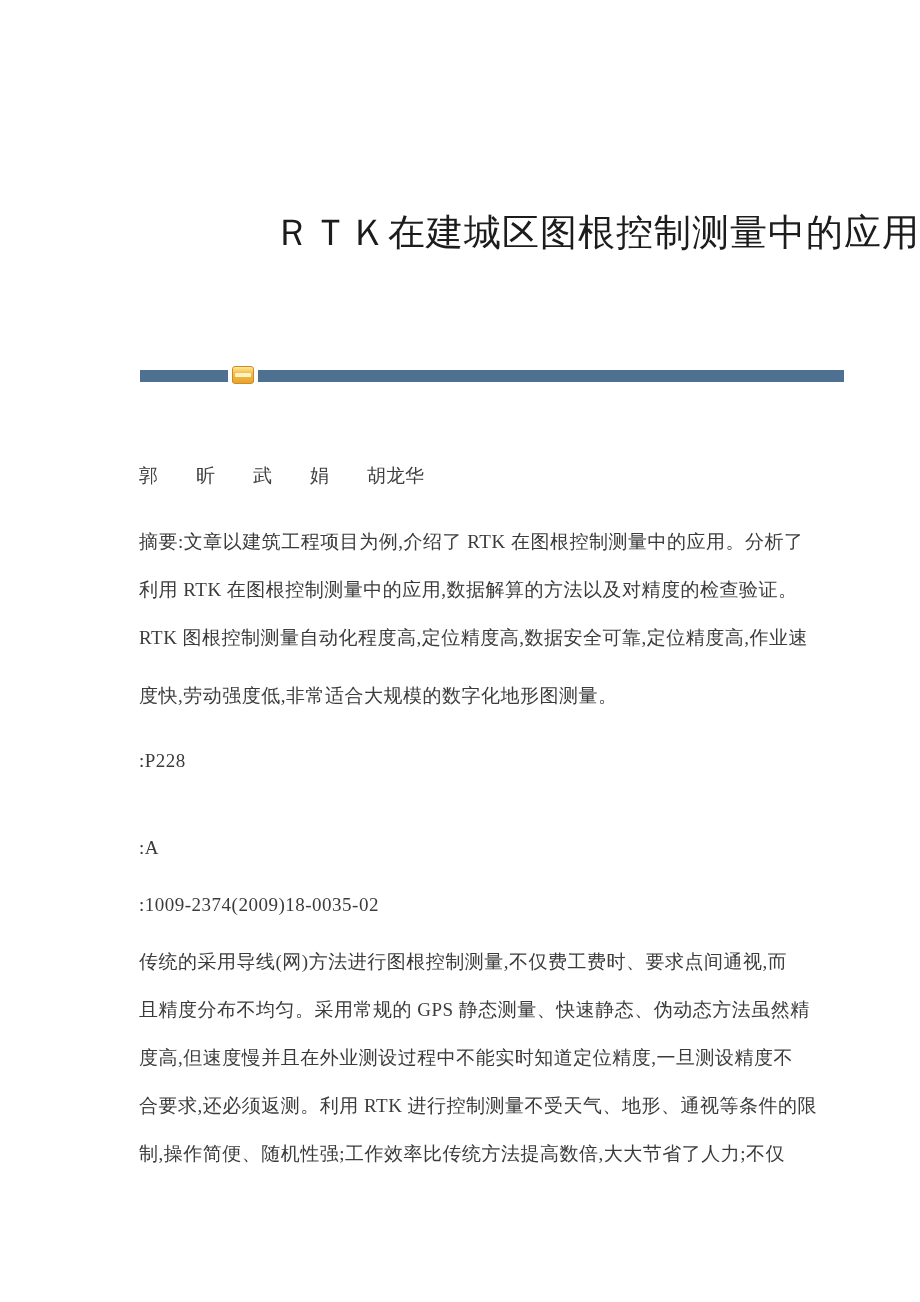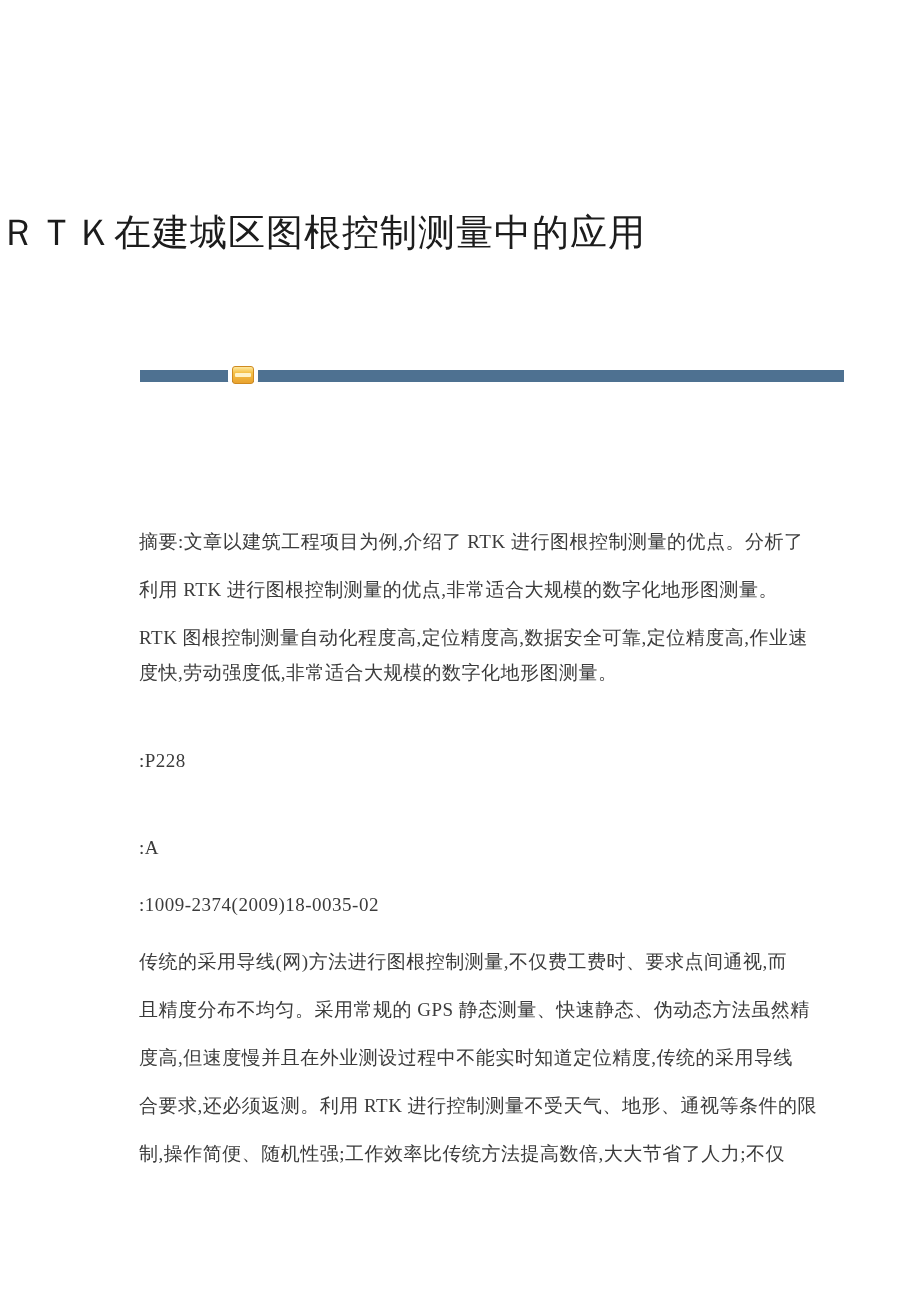--- a/index.html
+++ b/index.html
@@ -14,21 +14,21 @@
     background: #ffffff;
     overflow: hidden;
     font-family: "Liberation Serif", "DejaVu Serif", serif;
   }
   .doc-title {
     position: absolute;
     top: 208px;
     left: 0;
     width: 920px;
     margin: 0;
-    text-align: left;
+    text-align: right;
     font-size: 37px;
     font-weight: normal;
     letter-spacing: 1px;
     color: #1c1c1c;
     font-family: "Liberation Serif", "DejaVu Serif", serif;
   }
   .divider-bar {
     position: absolute;
     top: 370px;
     left: 140px;
@@ -79,27 +79,28 @@
 <div class="page">
 
   <h1 class="doc-title">ＲＴＫ在建城区图根控制测量中的应用</h1>
 
   <div class="divider-bar" style="background: rgb(78, 113, 145);">
     <div class="divider-icon">
       <div class="icon-slit"></div>
     </div>
   </div>
 
+  <div class="authors">郭　　昕　　武　　娟　　胡龙华</div>
 
-  <div class="line" style="top:529px">摘要:文章以建筑工程项目为例,介绍了 RTK 进行图根控制测量的优点。分析了</div>
-  <div class="line" style="top:577px">利用 RTK 进行图根控制测量的优点,非常适合大规模的数字化地形图测量。</div>
+  <div class="line" style="top:529px">摘要:文章以建筑工程项目为例,介绍了 RTK 在图根控制测量中的应用。分析了</div>
+  <div class="line" style="top:577px">利用 RTK 在图根控制测量中的应用,数据解算的方法以及对精度的检查验证。</div>
   <div class="line" style="top:625px">RTK 图根控制测量自动化程度高,定位精度高,数据安全可靠,定位精度高,作业速</div>
-  <div class="line" style="top:660px">度快,劳动强度低,非常适合大规模的数字化地形图测量。</div>
+  <div class="line" style="top:683px">度快,劳动强度低,非常适合大规模的数字化地形图测量。</div>
   <div class="line" style="top:750px">:P228</div>
   <div class="line" style="top:837px">:A</div>
   <div class="line" style="top:894px">:1009-2374(2009)18-0035-02</div>
   <div class="line" style="top:949px">传统的采用导线(网)方法进行图根控制测量,不仅费工费时、要求点间通视,而</div>
   <div class="line" style="top:997px">且精度分布不均匀。采用常规的 GPS 静态测量、快速静态、伪动态方法虽然精</div>
-  <div class="line" style="top:1045px">度高,但速度慢并且在外业测设过程中不能实时知道定位精度,传统的采用导线</div>
+  <div class="line" style="top:1045px">度高,但速度慢并且在外业测设过程中不能实时知道定位精度,一旦测设精度不</div>
   <div class="line" style="top:1141px">制,操作简便、随机性强;工作效率比传统方法提高数倍,大大节省了人力;不仅</div>
   <div class="line" style="top:1093px">合要求,还必须返测。利用 RTK 进行控制测量不受天气、地形、通视等条件的限</div>
 
 </div>
 
 </body></html>

